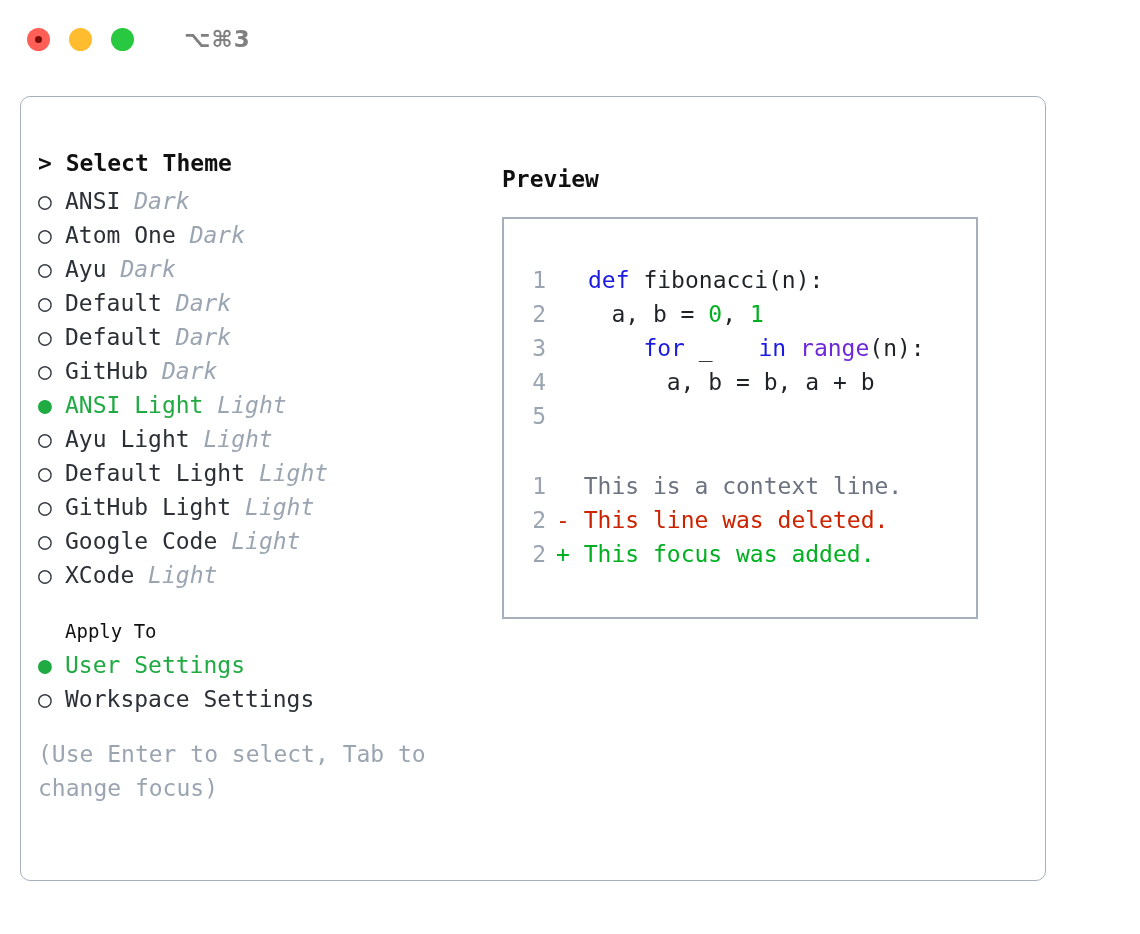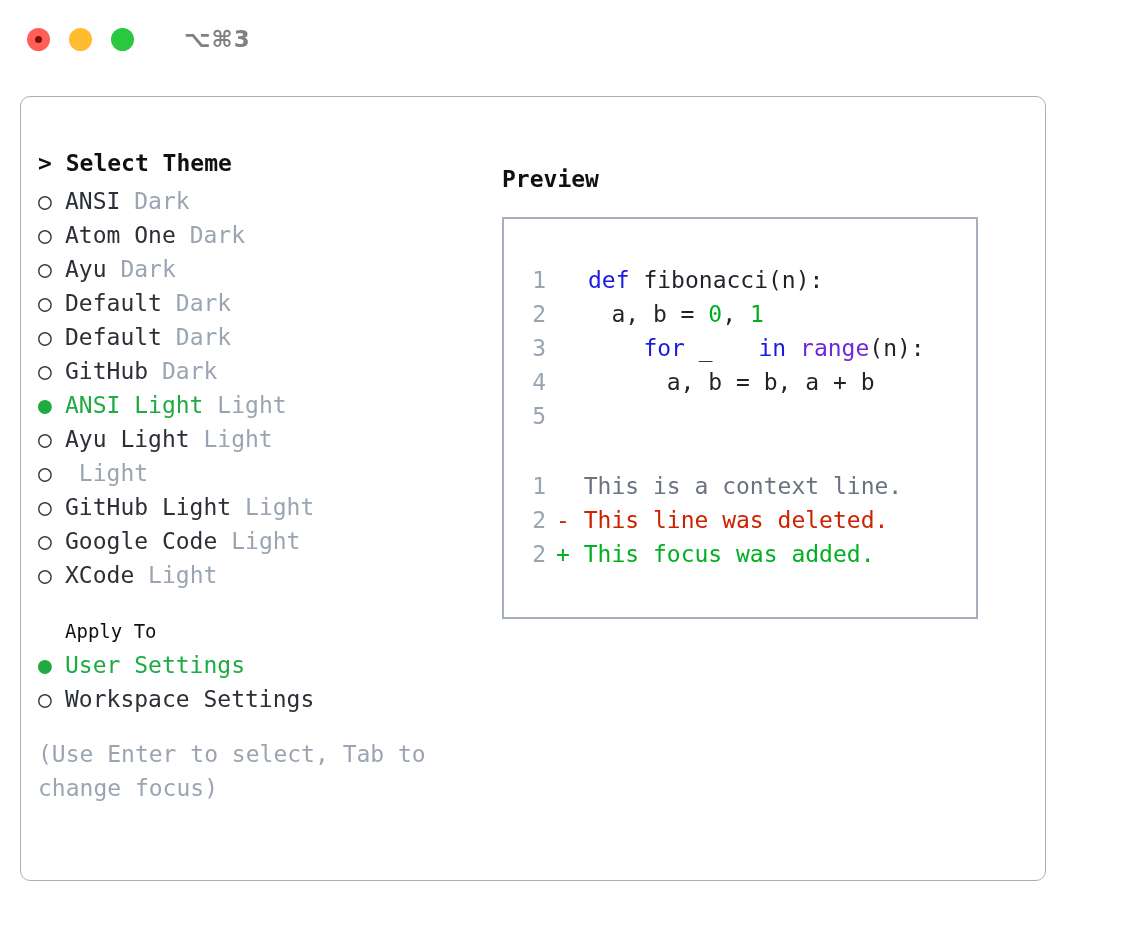--- a/index.html
+++ b/index.html
@@ -111,21 +111,21 @@
   .marker {
     display: inline-block;
     width: 27px;
     flex: 0 0 27px;
     font-size: 23px;
     color: #3a3f47;
   }
   .opt-row.selected .marker { color: #1faa42; }
   .opt-name { color: #2b2f36; }
   .opt-row.selected .opt-name { color: #1faa42; }
-  .opt-variant { color: #9aa5b1; }
+  .opt-variant { color: #9aa5b1; font-style: italic; }
   .opt-row.selected .opt-variant { color: #9aa5b1; }
 
   .apply-section { margin-top: 22px; }
   .apply-heading {
     font-size: 19px;
     color: #101010;
     line-height: 34px;
     padding-left: 27px;
     white-space: pre;
   }
@@ -212,21 +212,21 @@
 
         <div class="theme-list">
             <div class="opt-row"><span class="marker">○</span><span class="opt-name">ANSI</span><span> </span><span class="opt-variant">Dark</span></div>
             <div class="opt-row"><span class="marker">○</span><span class="opt-name">Atom One</span><span> </span><span class="opt-variant">Dark</span></div>
             <div class="opt-row"><span class="marker">○</span><span class="opt-name">Ayu</span><span> </span><span class="opt-variant">Dark</span></div>
             <div class="opt-row"><span class="marker">○</span><span class="opt-name">Default</span><span> </span><span class="opt-variant">Dark</span></div>
             <div class="opt-row"><span class="marker">○</span><span class="opt-name">Default</span><span> </span><span class="opt-variant">Dark</span></div>
             <div class="opt-row"><span class="marker">○</span><span class="opt-name">GitHub</span><span> </span><span class="opt-variant">Dark</span></div>
             <div class="opt-row selected"><span class="marker">●</span><span class="opt-name">ANSI Light</span><span> </span><span class="opt-variant">Light</span></div>
             <div class="opt-row"><span class="marker">○</span><span class="opt-name">Ayu Light</span><span> </span><span class="opt-variant">Light</span></div>
-            <div class="opt-row"><span class="marker">○</span><span> </span><span class="opt-variant">Light</span></div>
+            <div class="opt-row"><span class="marker">○</span><span class="opt-name">Default Light</span><span> </span><span class="opt-variant">Light</span></div>
             <div class="opt-row"><span class="marker">○</span><span class="opt-name">GitHub Light</span><span> </span><span class="opt-variant">Light</span></div>
             <div class="opt-row"><span class="marker">○</span><span class="opt-name">Google Code</span><span> </span><span class="opt-variant">Light</span></div>
             <div class="opt-row"><span class="marker">○</span><span class="opt-name">XCode</span><span> </span><span class="opt-variant">Light</span></div>
           </div>
 
         <div class="apply-section">
           <div class="apply-heading">Apply To</div>
           <div class="apply-list">
               <div class="opt-row selected"><span class="marker">●</span><span class="opt-name">User Settings</span></div>
               <div class="opt-row"><span class="marker">○</span><span class="opt-name">Workspace Settings</span></div>

